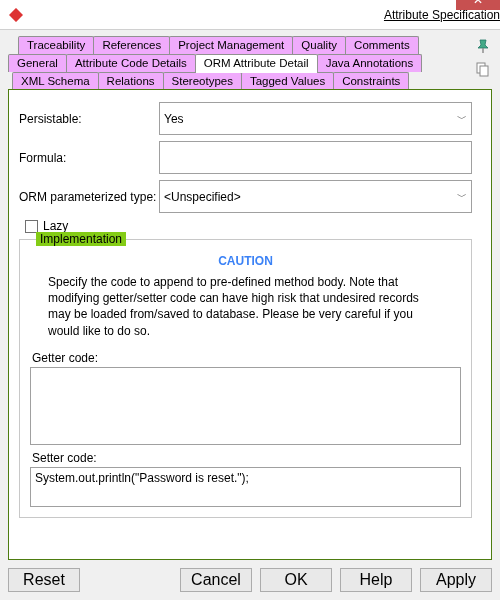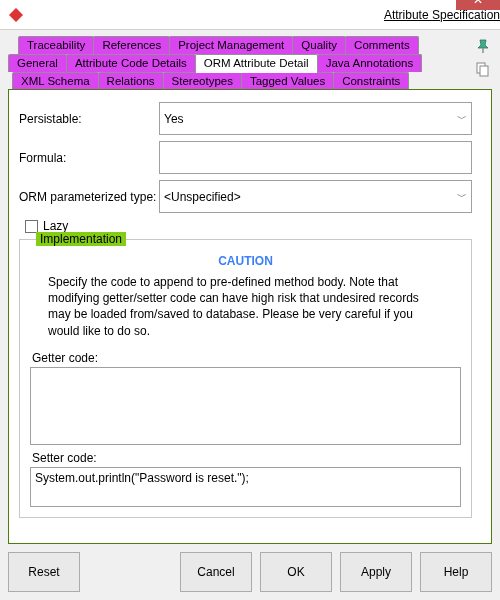--- a/index.html
+++ b/index.html
@@ -60,21 +60,21 @@
   .tab-stack {
     flex: 1;
   }
   .tab-row {
     display: flex;
     gap: 0;
   }
   .tab {
     border: 1px solid #919191;
     border-bottom: none;
-    background: #d946ef;
+    background: #f0abfc;
     padding: 2px 8px 3px 8px;
     font-size: 11.5px;
     margin-right: -1px;
     border-top-left-radius: 2px;
     border-top-right-radius: 2px;
     white-space: nowrap;
     position: relative;
   }
   .tab.active {
     background: #fff;
@@ -188,25 +188,25 @@
   }
   .getter-area { height: 78px; }
   .setter-area { height: 40px; }
   .button-bar {
     display: flex;
     gap: 8px;
     padding-top: 8px;
     align-items: center;
   }
   .btn {
-    height: 40px;
+    height: 24px;
     min-width: 72px;
     border: 1px solid #acacac;
     background: #e9e9e9;
-    font-size: 12px;
+    font-size: 16px;
     display: flex;
     align-items: center;
     justify-content: center;
     padding: 0 10px;
   }
   .spacer { flex: 1; }
 </style>
 </head>
 <body>
 
@@ -308,17 +308,17 @@
         <span>System.out.println("Password is reset.");</span>
       </div>
     </div>
   </div>
 
   <div class="button-bar">
     <div class="btn">Reset</div>
     <div class="spacer"></div>
     <div class="btn">Cancel</div>
     <div class="btn">OK</div>
+    <div class="btn">Help</div>
     <div class="btn">Apply</div>
-    <div class="btn">Help</div>
   </div>
 
 </div>
 
 </body></html>

